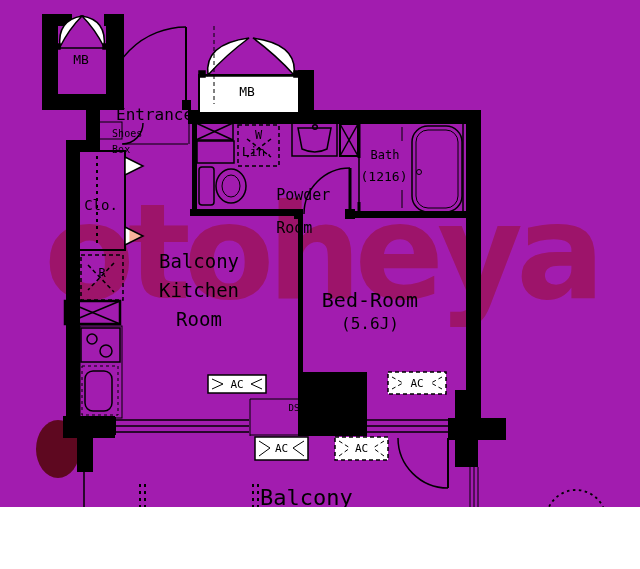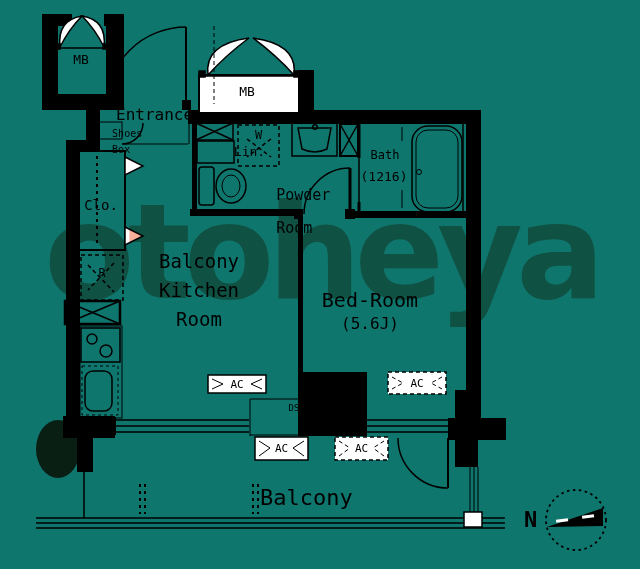--- a/index.html
+++ b/index.html
@@ -1,16 +1,16 @@
 <!DOCTYPE html>
 <html><head>
 <meta charset="utf-8">
 <style>
   html,body{margin:0;padding:0;background:#fff;}
-  #plan{position:relative;width:640px;height:569px;background:#0f766e;overflow:hidden;
+  #plan{position:relative;width:640px;height:507px;background:#a21caf;overflow:hidden;
         font-family:"DejaVu Sans Mono", monospace;color:#000;}
   .wall{position:absolute;background:#000;}
   .t{position:absolute;white-space:pre;color:#000;}
   .ctr{text-align:center;}
   svg.layer{position:absolute;left:0;top:0;}
   #watermark{position:absolute;left:44px;top:186px;font-family:"DejaVu Sans",sans-serif;
              font-weight:bold;font-size:132px;letter-spacing:-7px;line-height:1;
              mix-blend-mode:multiply;user-select:none;}
   #wblob{position:absolute;left:36px;top:420px;width:44px;height:58px;border-radius:50%;
          mix-blend-mode:multiply;}
@@ -232,21 +232,21 @@
     </g>
   </svg>
 
   <div class="t ctr" style="left:56px;top:52px;width:50px;font-size:13px;">MB</div>
   <div class="t ctr" style="left:198px;top:84px;width:98px;font-size:13px;">MB</div>
   <div class="t" style="left:116px;top:105px;font-size:16px;">Entrance</div>
   <div class="t ctr" style="left:88px;top:122px;width:34px;font-size:10px;line-height:8px;">
     <span>Shoes</span><br>
     <span>Box</span>
   </div>
-  <div class="t ctr" style="left:187px;top:141px;width:37px;height:22px;font-size:13px;line-height:22px;padding-left:44px;">Lin.</div>
+  <div class="t ctr" style="left:195px;top:141px;width:37px;height:22px;font-size:13px;line-height:22px;padding-left:44px;">Lin.</div>
   <div class="t ctr" style="left:238px;top:128px;width:41px;font-size:12px;">W</div>
   <div class="t ctr" style="left:240px;top:170px;width:70px;font-size:15px;line-height:16.5px;">
     <span>Powder</span><br>
     <span>Room</span>
   </div>
   <div class="t ctr" style="left:356px;top:148px;width:58px;font-size:12px;">Bath</div>
   <div class="t ctr" style="left:352px;top:169px;width:64px;font-size:13px;">(1216)</div>
   <div class="t ctr" style="left:77px;top:189px;width:48px;font-size:14px;margin-top:8px;">Clo.</div>
   <div class="t ctr" style="left:81px;top:266px;width:42px;font-size:12px;">R</div>
   <div class="t ctr" style="left:146px;top:250px;width:106px;font-size:19px;">Balcony</div>

